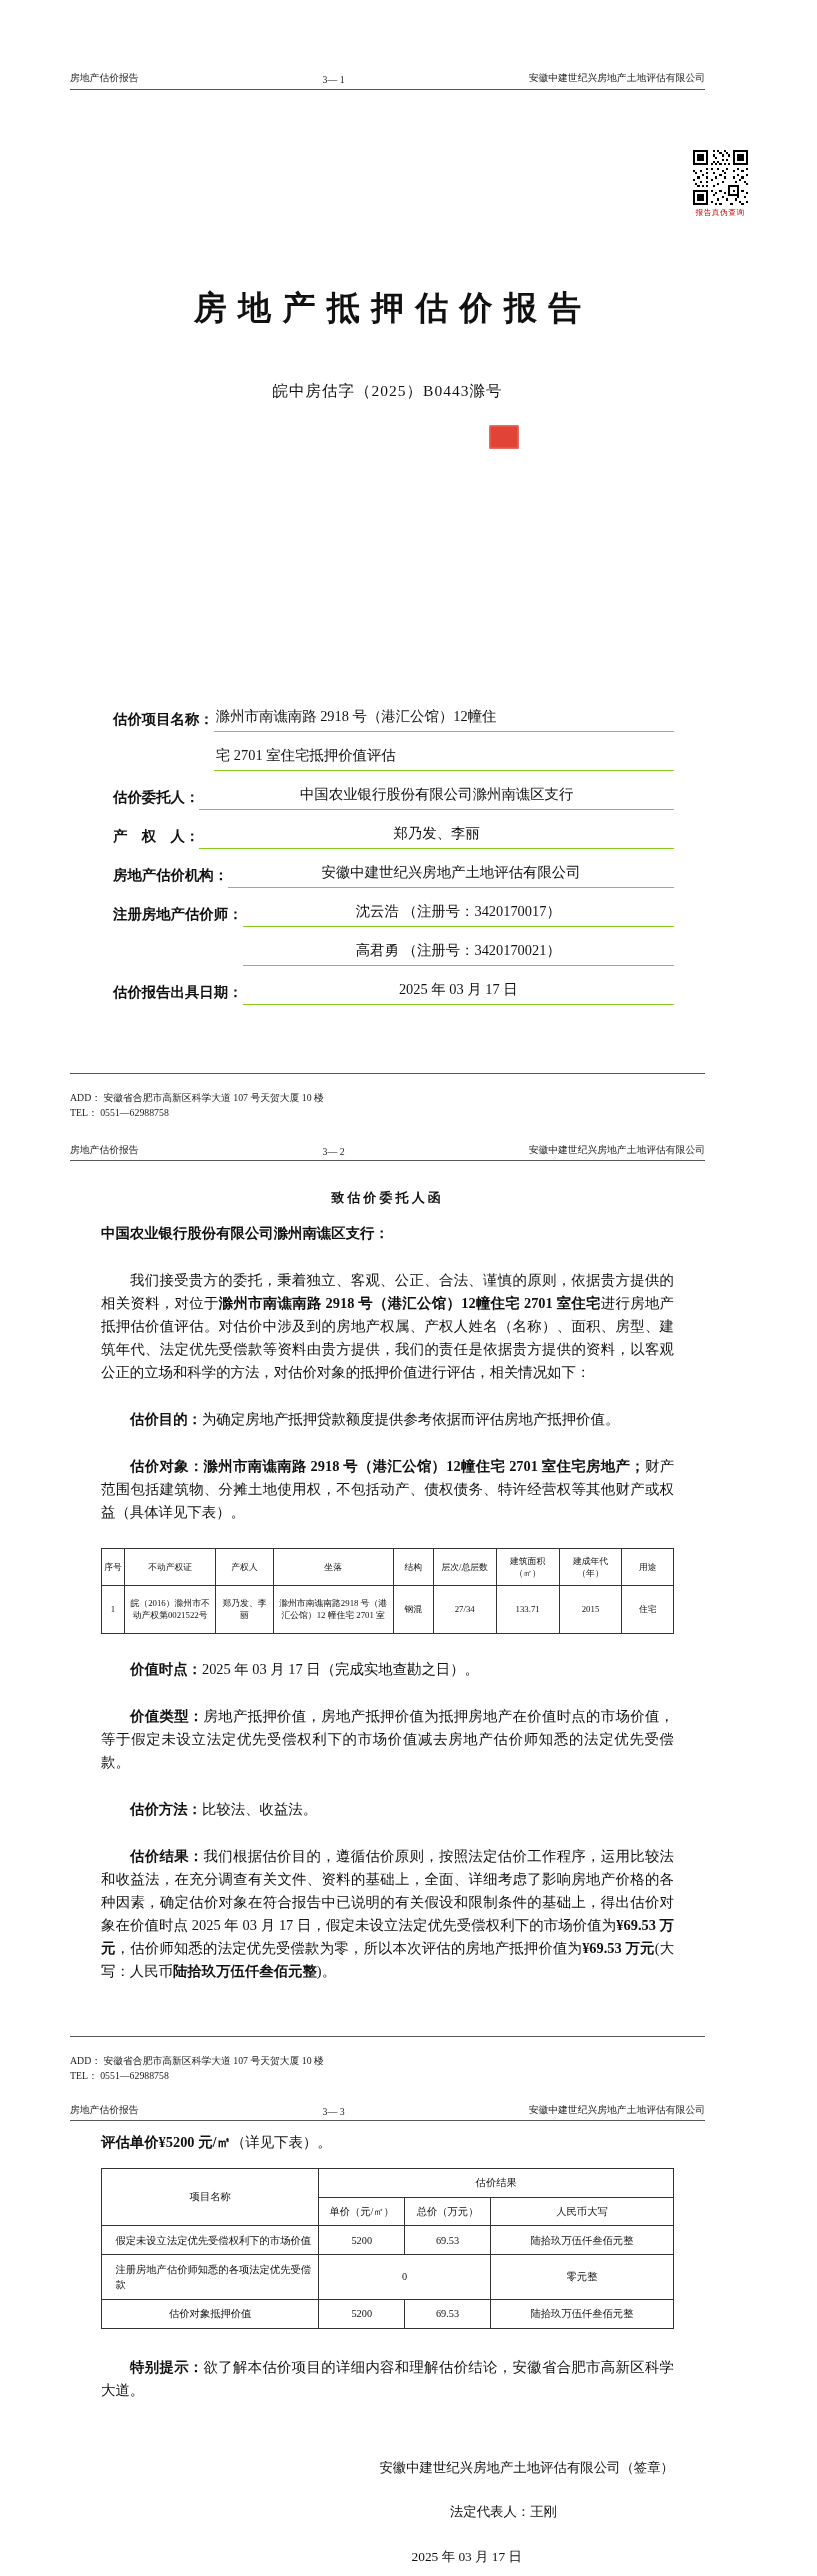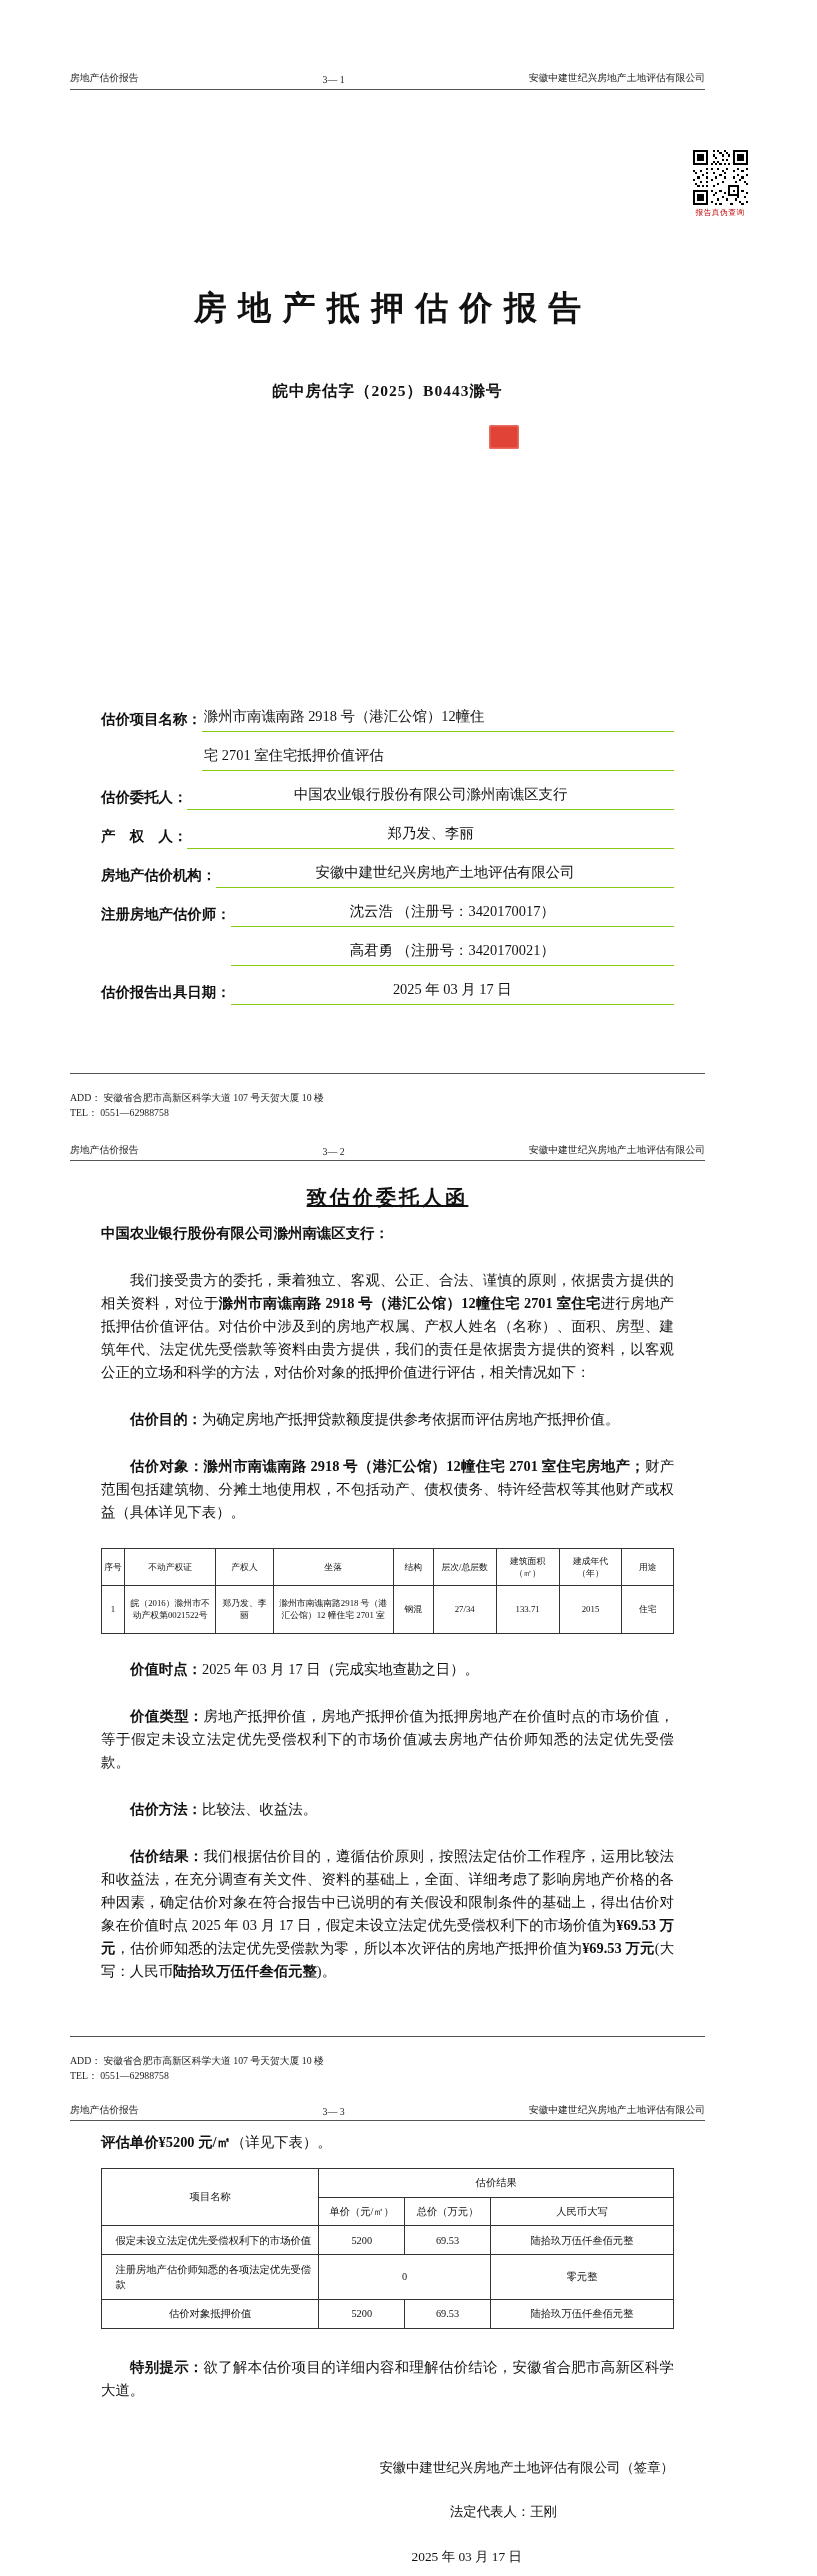--- a/index.html
+++ b/index.html
@@ -38,45 +38,45 @@
   .qr { width: 55px; height: 55px; display: block; margin: 0 auto; }
   .qr-caption { font-size: 7.7px; color: #c00000; margin-top: 2.6px; letter-spacing: 0.5px; }
 
   .cover-title {
     position: absolute; top: 286px; left: 0; right: 0; margin: 0;
     text-align: center; font-size: 33px; font-weight: bold;
     letter-spacing: 11.3px; text-indent: 11.3px;
   }
   .cover-docno {
     position: absolute; top: 381px; left: 0; right: 0;
-    text-align: center; font-size: 15.5px; font-weight: bold; letter-spacing: 1px;
+    text-align: center; font-size: 15.5px; font-weight: normal; letter-spacing: 1px;
   }
   .stamp {
     position: absolute; left: 489px; top: 425px; width: 30px; height: 24px;
     background: #df3526; border-radius: 1.5px; opacity: .92;
     box-shadow: inset 0 0 0 1.5px rgba(255,255,255,.22);
   }
-  .cover-form { position: absolute; left: 101px; right: 101px; top: 693px; }
+  .cover-form { position: absolute; left: 113px; right: 101px; top: 693px; }
   .form-row { display: flex; align-items: flex-end; height: 39px; font-size: 14.4px; }
   .form-label { font-weight: bold; white-space: nowrap; padding-bottom: 2.6px; }
   .form-label.ghost { visibility: hidden; }
   .form-value {
     flex: 1; border-bottom: 1px solid #84cc16;
     text-align: center; padding-bottom: 5px; white-space: nowrap; overflow: hidden;
   }
   .form-value.left { text-align: left; padding-left: 2.1px; }
 
   
   .content { position: absolute; left: 101px; right: 101px; font-size: 14.4px; line-height: 23px; text-align: justify; }
   .page-2 .content { top: 38px; }
   .page-3 .content { top: 35px; }
 
   .letter-title {
     margin: 25px 0 13.4px; text-align: center;
-    font-size: 20px; font-weight: bold; letter-spacing: 3.1px; text-decoration: underline;
+    font-size: 13px; font-weight: bold; letter-spacing: 3.1px;
   }
   .salutation { font-weight: bold; margin: 0 0 3.1px; }
   .para { margin: 24px 0; text-indent: 29px; }
   .para b { font-weight: bold; }
 
   table { border-collapse: collapse; width: 100%; }
   .subject-table { margin: 13.4px 0; font-size: 8.8px; line-height: 12.4px; text-align: center; text-indent: 0; }
   .subject-table th, .subject-table td {
     border: 0.5px solid #333; padding: 5.2px 2.1px; font-weight: normal; vertical-align: middle;
   }

